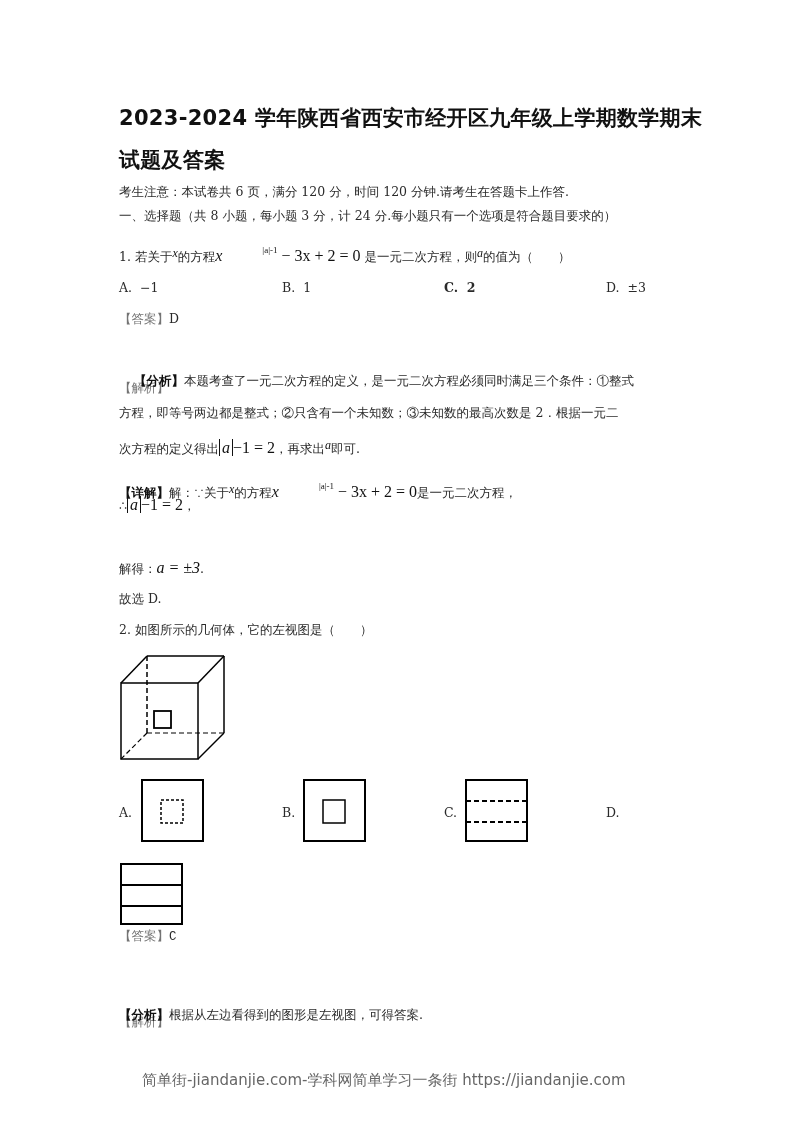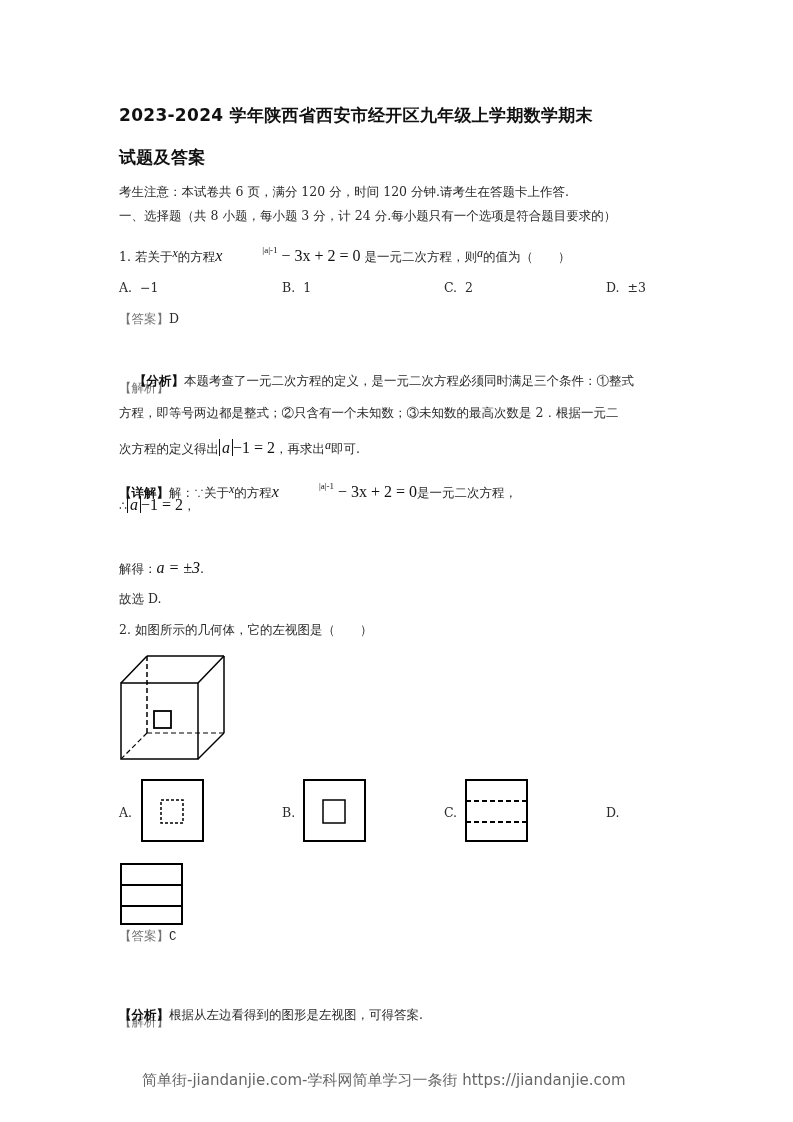--- a/index.html
+++ b/index.html
@@ -1,19 +1,19 @@
 <!DOCTYPE html>
 <html><head>
 <meta charset="utf-8">
 <style>
   html, body { margin: 0; padding: 0; background: #ffffff; }
   body { width: 793px; height: 1122px; position: relative; overflow: hidden;
          font-family: "DejaVu Serif", "Liberation Serif", serif; color: #222; }
   .abs { position: absolute; white-space: nowrap; }
-  .title { font-family: "DejaVu Sans", "Liberation Sans", sans-serif; font-weight: bold; font-size: 17px; color: #111; letter-spacing: 0.3px; }
+  .title { font-family: "DejaVu Sans", "Liberation Sans", sans-serif; font-weight: bold; font-size: 21px; color: #111; letter-spacing: 0.3px; }
   .txt { font-size: 12.5px; color: #2a2a2a; }
   .math { font-family: "Liberation Serif", "DejaVu Serif", serif; font-size: 16px; color: #111; }
   .mathi { font-style: italic; }
   .sup { font-size: 9px; vertical-align: 8px; margin-left: 40px; }
   .abs-bar { border-left: 1px solid #111; border-right: 1px solid #111; padding: 0 2px; }
   .label-blue { color: #737373; margin-top: 38px; }
   .label-dark { color: #111; font-weight: bold; }
   .footer { font-family: "DejaVu Sans", "Liberation Sans", sans-serif; font-size: 15px; color: #666; }
   svg { position: absolute; overflow: visible; }
 </style>
@@ -26,21 +26,21 @@
 <div class="abs txt" style="left:119px; top:184px;">考生注意：本试卷共 6 页，满分 120 分，时间 120 分钟.请考生在答题卡上作答.</div>
 <div class="abs txt" style="left:119px; top:208px;text-align:center;">一、选择题（共 8 小题，每小题 3 分，计 24 分.每小题只有一个选项是符合题目要求的）</div>
 
 <div class="abs txt" style="left:119px; top:245px;">
   <span>1.  若关于</span><span class="math mathi" style="font-size:12px;vertical-align:4px;">x</span><span>的方程</span><span class="math mathi">x</span><span class="math sup">|a|-1</span><span class="math"> − 3x + 2 = 0</span>
   <span>是一元二次方程，则</span><span class="math mathi" style="font-size:12px;vertical-align:4px;">a</span><span>的值为（　　）</span>
 </div>
 
 <div class="abs txt" style="left:119px; top:280px;"><span>A.</span>&nbsp;&nbsp;<span>−1</span></div>
 <div class="abs txt" style="left:282px; top:280px;"><span>B.</span>&nbsp;&nbsp;<span>1</span></div>
-<div class="abs txt" style="left:444px; top:280px;"><span>C.</span>&nbsp;&nbsp;<span>2</span></div>
+<div class="abs txt" style="left:444px; top:280px;font-weight:bold;"><span>C.</span>&nbsp;&nbsp;<span>2</span></div>
 <div class="abs txt" style="left:606px; top:280px;"><span>D.</span>&nbsp;&nbsp;<span>±3</span></div>
 
 <div class="abs txt" style="left:119px; top:311px;"><span class="label-blue">【答案】</span><span>D</span></div>
 <div class="abs txt label-blue" style="left:119px; top:342px;">【解析】</div>
 
 <div class="abs txt" style="left:119px; top:373px;margin-left:15px;"><span class="label-dark">【分析】</span><span>本题考查了一元二次方程的定义，是一元二次方程必须同时满足三个条件：①整式</span></div>
 <div class="abs txt" style="left:119px; top:405px;">方程，即等号两边都是整式；②只含有一个未知数；③未知数的最高次数是 2．根据一元二</div>
 <div class="abs txt" style="left:119px; top:438px;">
   <span>次方程的定义得出</span><span class="math abs-bar mathi">a</span><span class="math">−1 = 2</span><span>，再求出</span><span class="math mathi" style="font-size:12px;vertical-align:4px;">a</span><span>即可.</span>
 </div>

